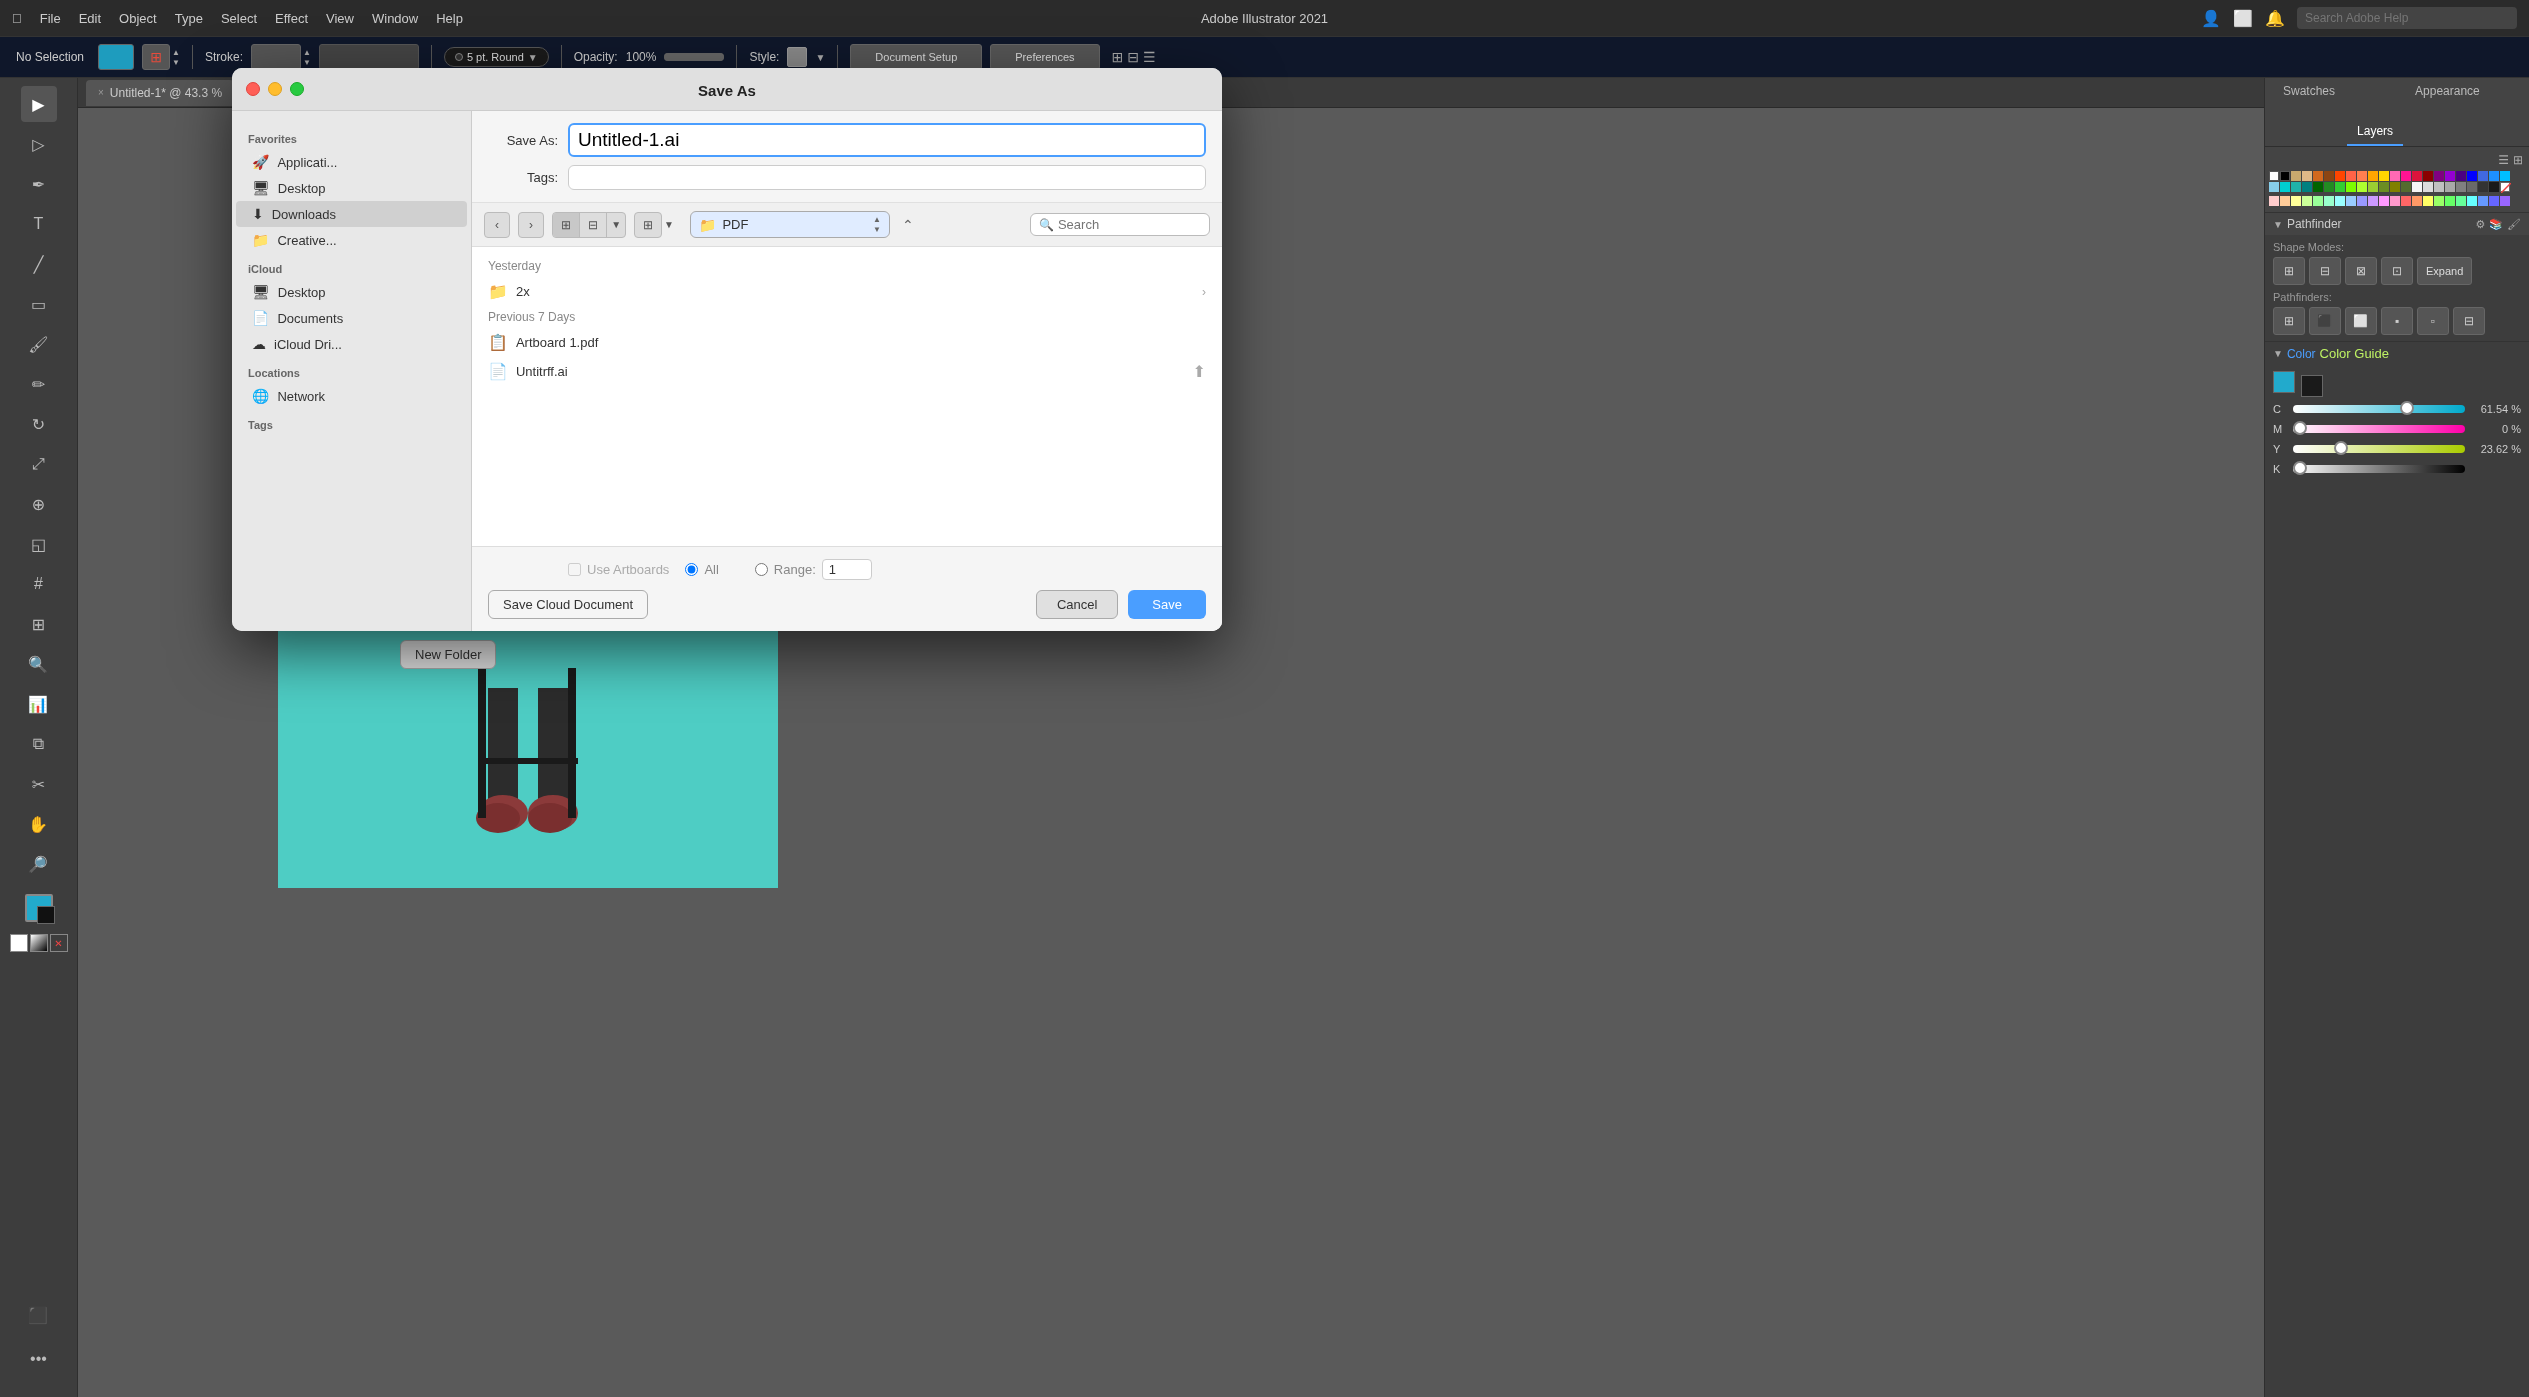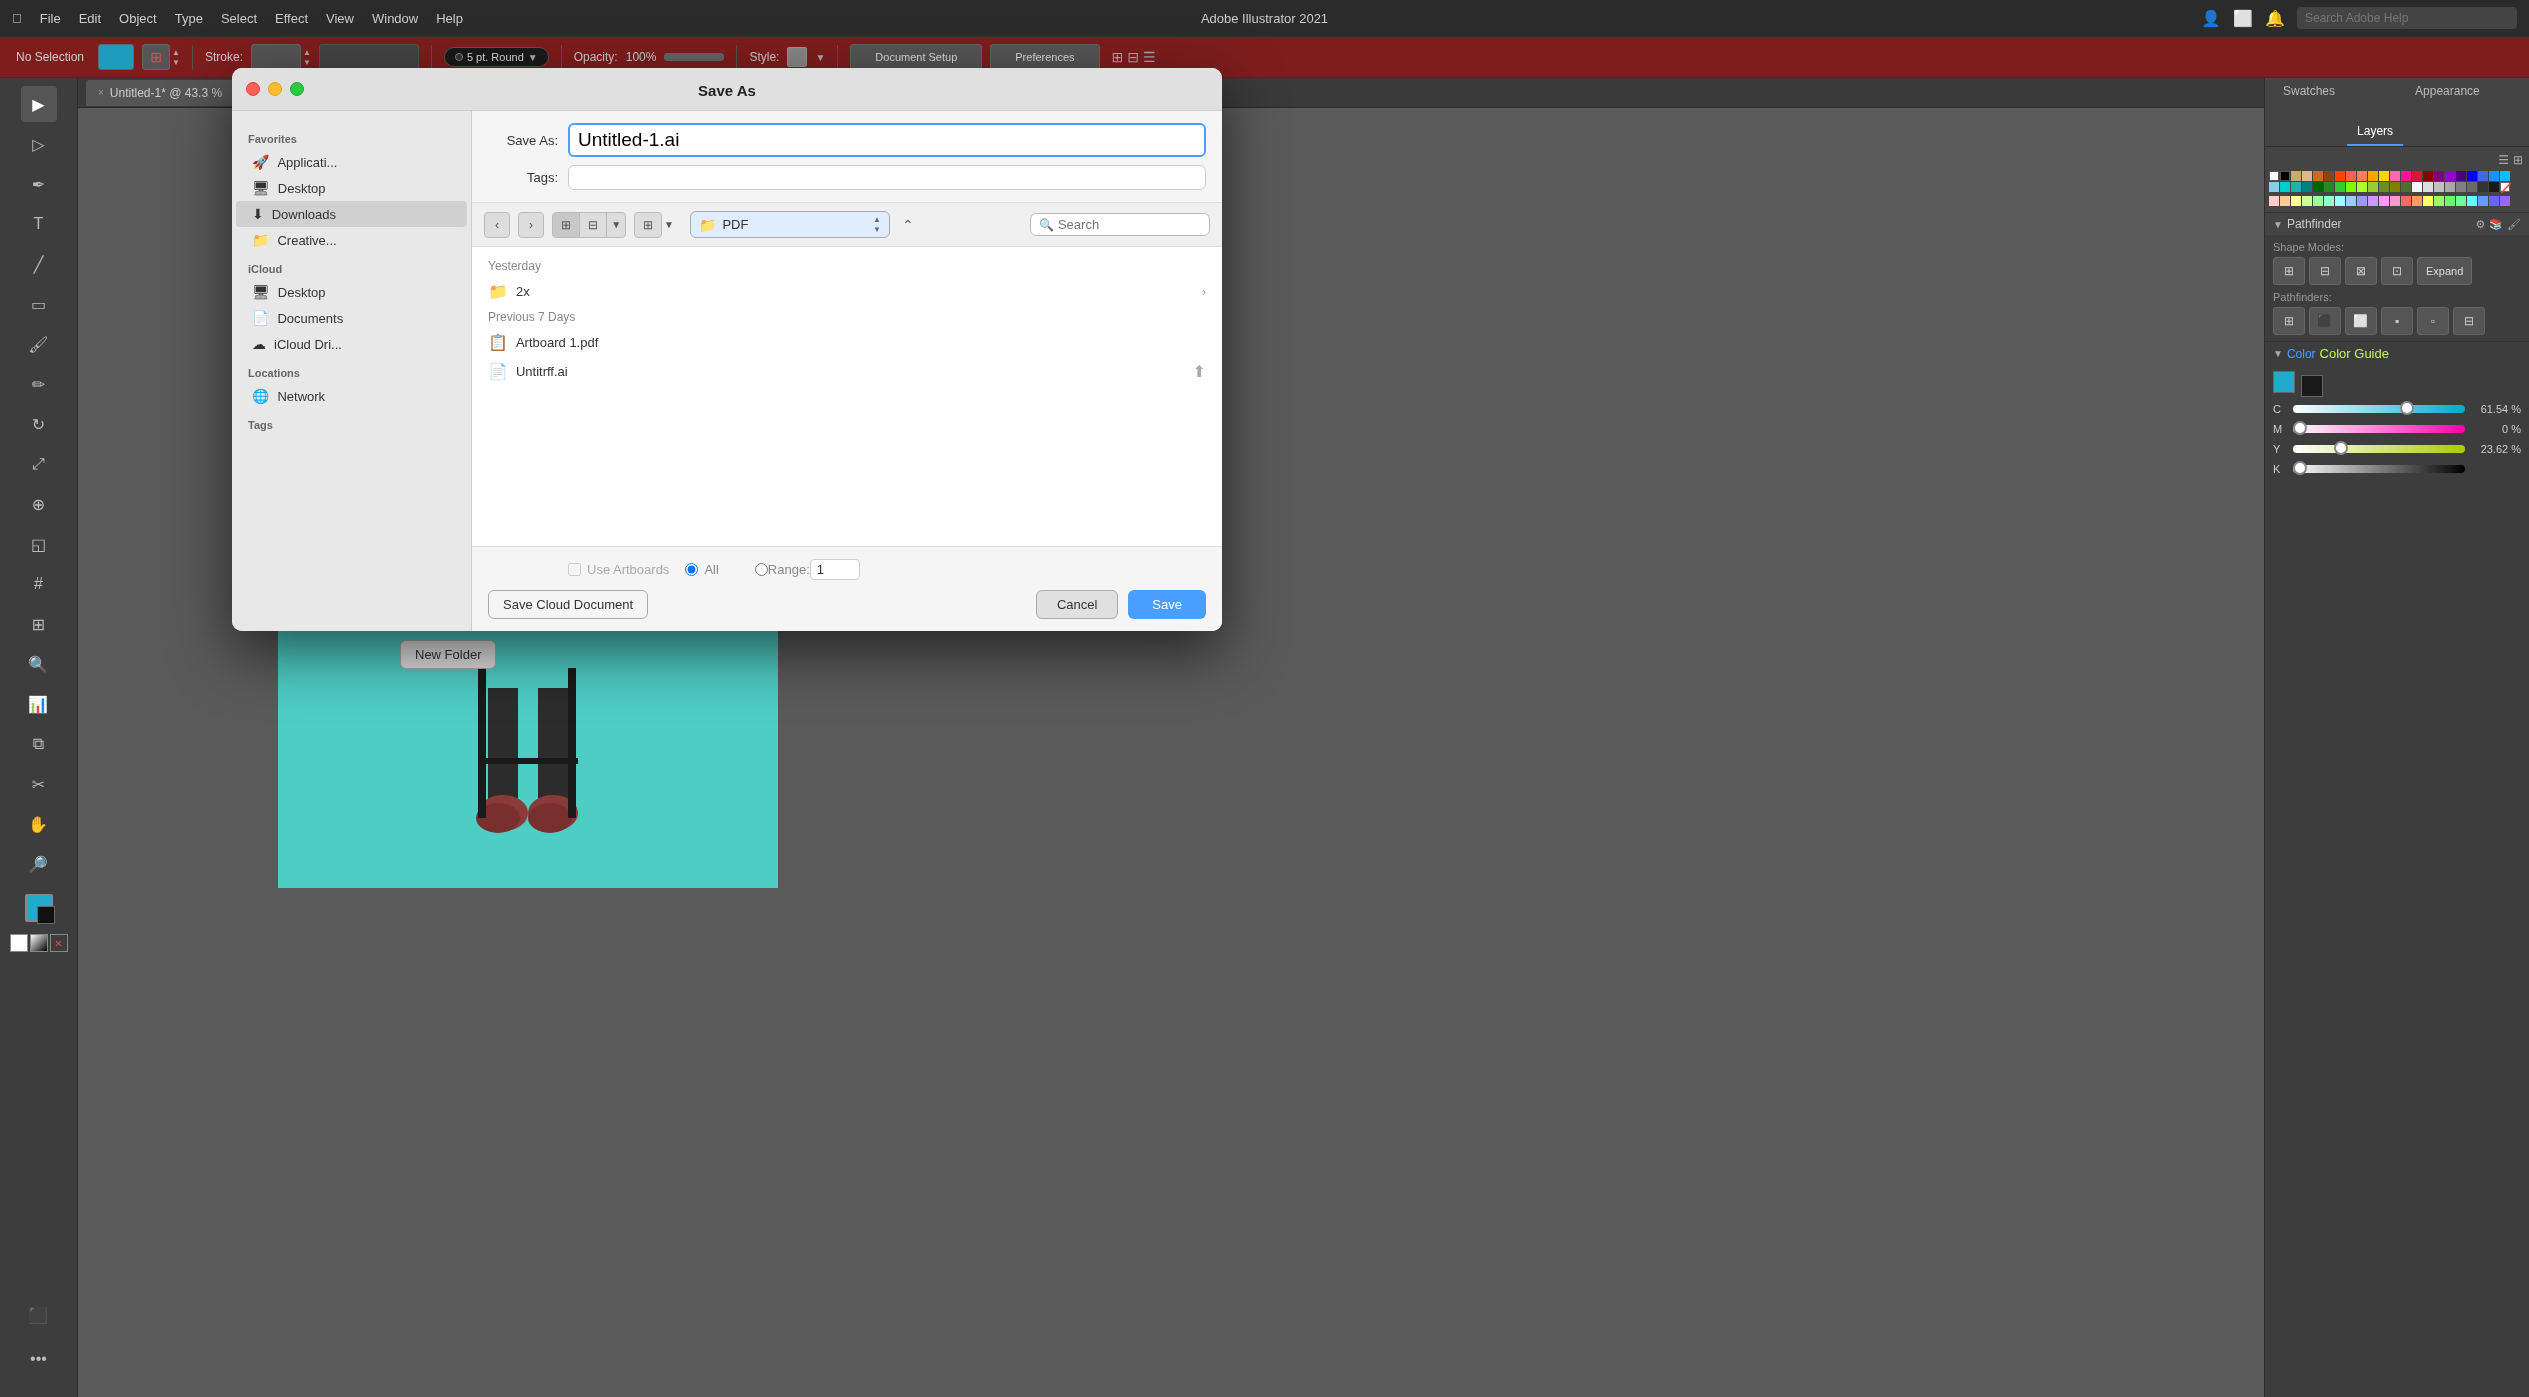--- a/index.html
+++ b/index.html
@@ -52,21 +52,21 @@
       transform: translateX(-50%);
       color: #ccc;
       font-size: 13px;
     }
 
     
     .toolbar {
       position: absolute;
       top: 36px; left: 0; right: 0;
       height: 42px;
-      background: #7f1d1d;
+      background: #0f172a;
       display: flex;
       align-items: center;
       padding: 0 10px;
       gap: 8px;
       border-top: 1px solid #333;
       border-bottom: 1px solid #333;
       z-index: 99;
     }
     .toolbar-item {
       color: #ccc;
@@ -501,21 +501,21 @@
       gap: 16px;
       margin-bottom: 10px;
       padding-left: 80px;
     }
     .radio-group { display: flex; align-items: center; gap: 6px; }
     .radio-label { font-size: 13px; color: #888; }
     .radio-label.dim { color: #aaa; }
     .range-row {
       display: flex;
       align-items: center;
-      gap: 0;
+      gap: 6px;
       margin-left: 20px;
     }
     .range-label { font-size: 13px; color: #888; }
     .range-input {
       border: 1px solid #ccc;
       border-radius: 4px;
       padding: 2px 6px;
       font-size: 13px;
       width: 50px;
       color: #333;

